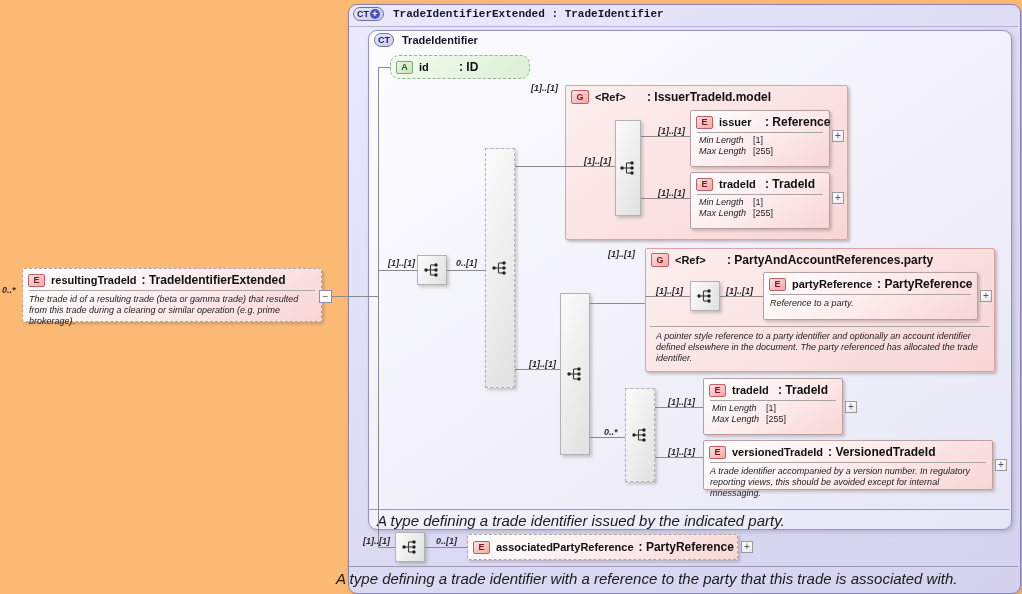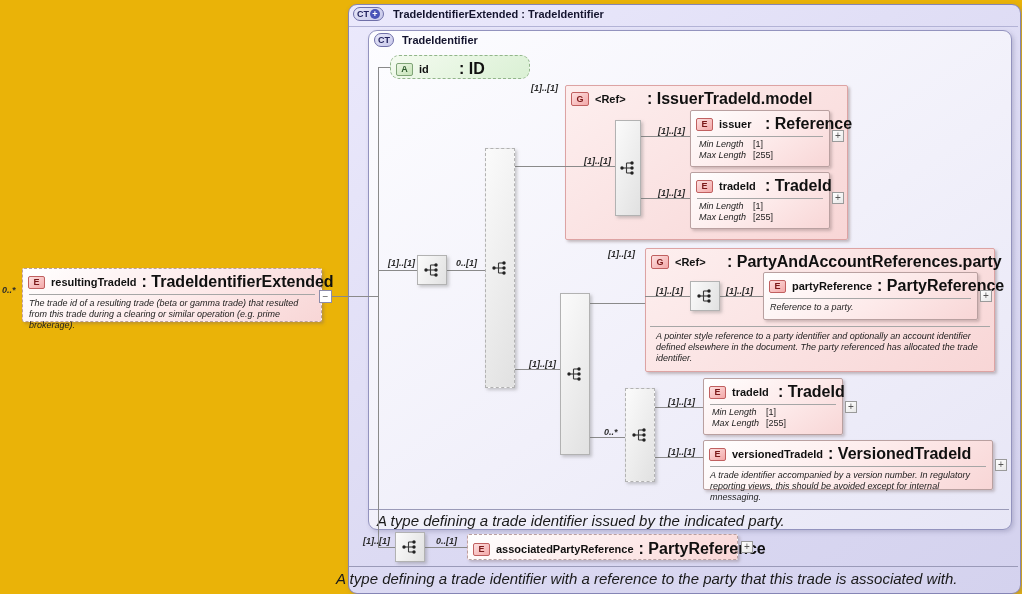--- a/index.html
+++ b/index.html
@@ -1,17 +1,17 @@
 <!DOCTYPE html>
 <html><head>
 <meta charset="utf-8">
 <style>
   html,body{margin:0;padding:0;background:#ffffff;}
   body{font-family:"Liberation Sans", sans-serif;}
-  #canvas{position:relative;width:1022px;height:594px;background:#eab308;overflow:hidden;}
+  #canvas{position:relative;width:1022px;height:594px;background:#fdba74;overflow:hidden;}
 
   .abs{position:absolute;}
 
   
   .ct-outer{background:linear-gradient(145deg,#ebe9fc 0%,#dcdaf3 55%,#d4d2ee 100%);
             border:1px solid #8585b5;border-radius:9px;box-shadow:2px 2px 5px rgba(100,100,130,.35);}
   .ct-inner{background:linear-gradient(145deg,#fdfdff 0%,#f1f0fa 55%,#e7e6f6 100%);
             border:1px solid #9393be;border-radius:9px;box-shadow:2px 2px 4px rgba(100,100,140,.3);}
   .ct-title{font-size:11px;font-weight:bold;color:#14142e;white-space:nowrap;}
   .hdr-line{background:#b3b3d6;height:1px;}
@@ -35,21 +35,21 @@
       border:1px solid #b9a0a0;border-radius:2px;box-shadow:2px 2px 3px rgba(120,100,100,.35);
       box-sizing:border-box;}
   .el.dashed{border-style:dashed;}
   .grp{background:linear-gradient(145deg,#fdefef 0%,#f8d6d6 100%);
        border:1px solid #dda3a3;border-radius:2px;box-shadow:2px 2px 3px rgba(120,100,100,.4);
        box-sizing:border-box;}
   .attr{background:linear-gradient(145deg,#f4fbf0 0%,#daf0d4 100%);
         border:1px dashed #92b58a;border-radius:9px;box-sizing:border-box;}
   .el-head{display:flex;align-items:center;padding:4px 5px 2px 5px;white-space:nowrap;}
   .el-head .nm{font-size:11px;font-weight:bold;color:#101010;margin-left:6px;}
-  .el-head .tp{font-size:16px;font-weight:bold;color:#101010;}
+  .el-head .tp{font-size:12px;font-weight:bold;color:#101010;}
   .el-sep{border-top:1px solid #a6a6a6;margin:1px 6px 2px 6px;height:0;}
   .doc{font-style:italic;font-size:9px;color:#1c1c1c;line-height:11px;padding:1px 6px;}
   .facet{display:flex;font-size:9px;color:#1c1c1c;padding:0 8px;line-height:11px;}
   .facet .fl{font-style:italic;width:54px;flex:none;}
 
   
   .bar{background:linear-gradient(110deg,#fbfbfb,#e1e1e1);border:1px solid #b2b2b2;
        box-shadow:2px 2px 3px rgba(110,110,110,.35);box-sizing:border-box;
        display:flex;align-items:center;justify-content:center;}
   .bar.dashed{border-style:dashed;}
@@ -70,21 +70,21 @@
 <body>
 
 <div id="canvas">
 
   <div class="abs ct-outer" style="left:348px;top:4px;width:671px;height:588px;"></div>
   <div class="abs" style="left:353px;top:7px;display:flex;align-items:center;">
     <span class="badge ct">
       <span>CT</span>
       <span class="ctplus">+</span>
     </span>
-    <span class="ct-title" style="margin-left:9px;">TradeIdentifierExtended : TradeIdentifier</span>
+    <span class="ct-title" style="margin-left:9px;font-family:Liberation Mono, monospace;">TradeIdentifierExtended : TradeIdentifier</span>
   </div>
   <div class="abs hdr-line" style="left:349px;top:26px;width:669px;"></div>
 
   <div class="abs ct-inner" style="left:368px;top:30px;width:642px;height:498px;"></div>
   <div class="abs" style="left:374px;top:33px;display:flex;align-items:center;">
     <span class="badge ct">
       <span>CT</span>
     </span>
     <span class="ct-title" style="margin-left:8px;">TradeIdentifier</span>
   </div>

